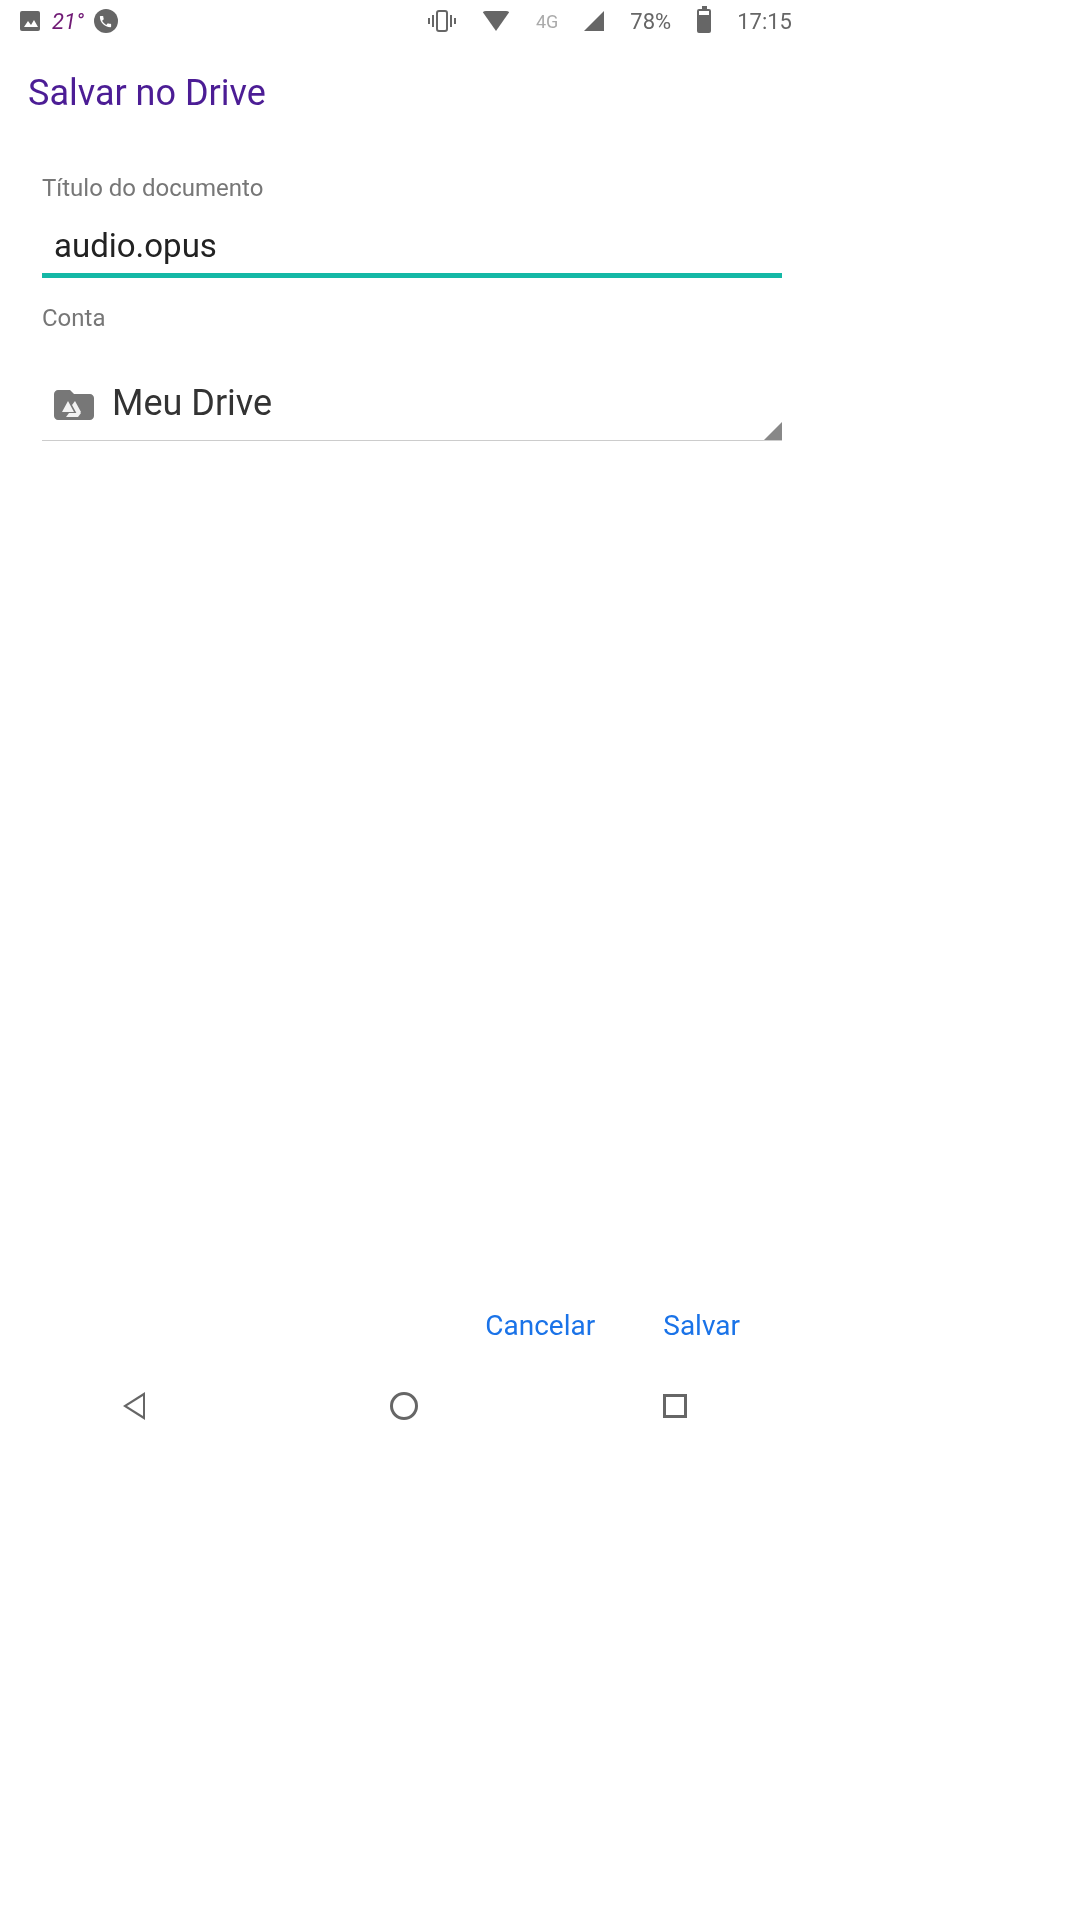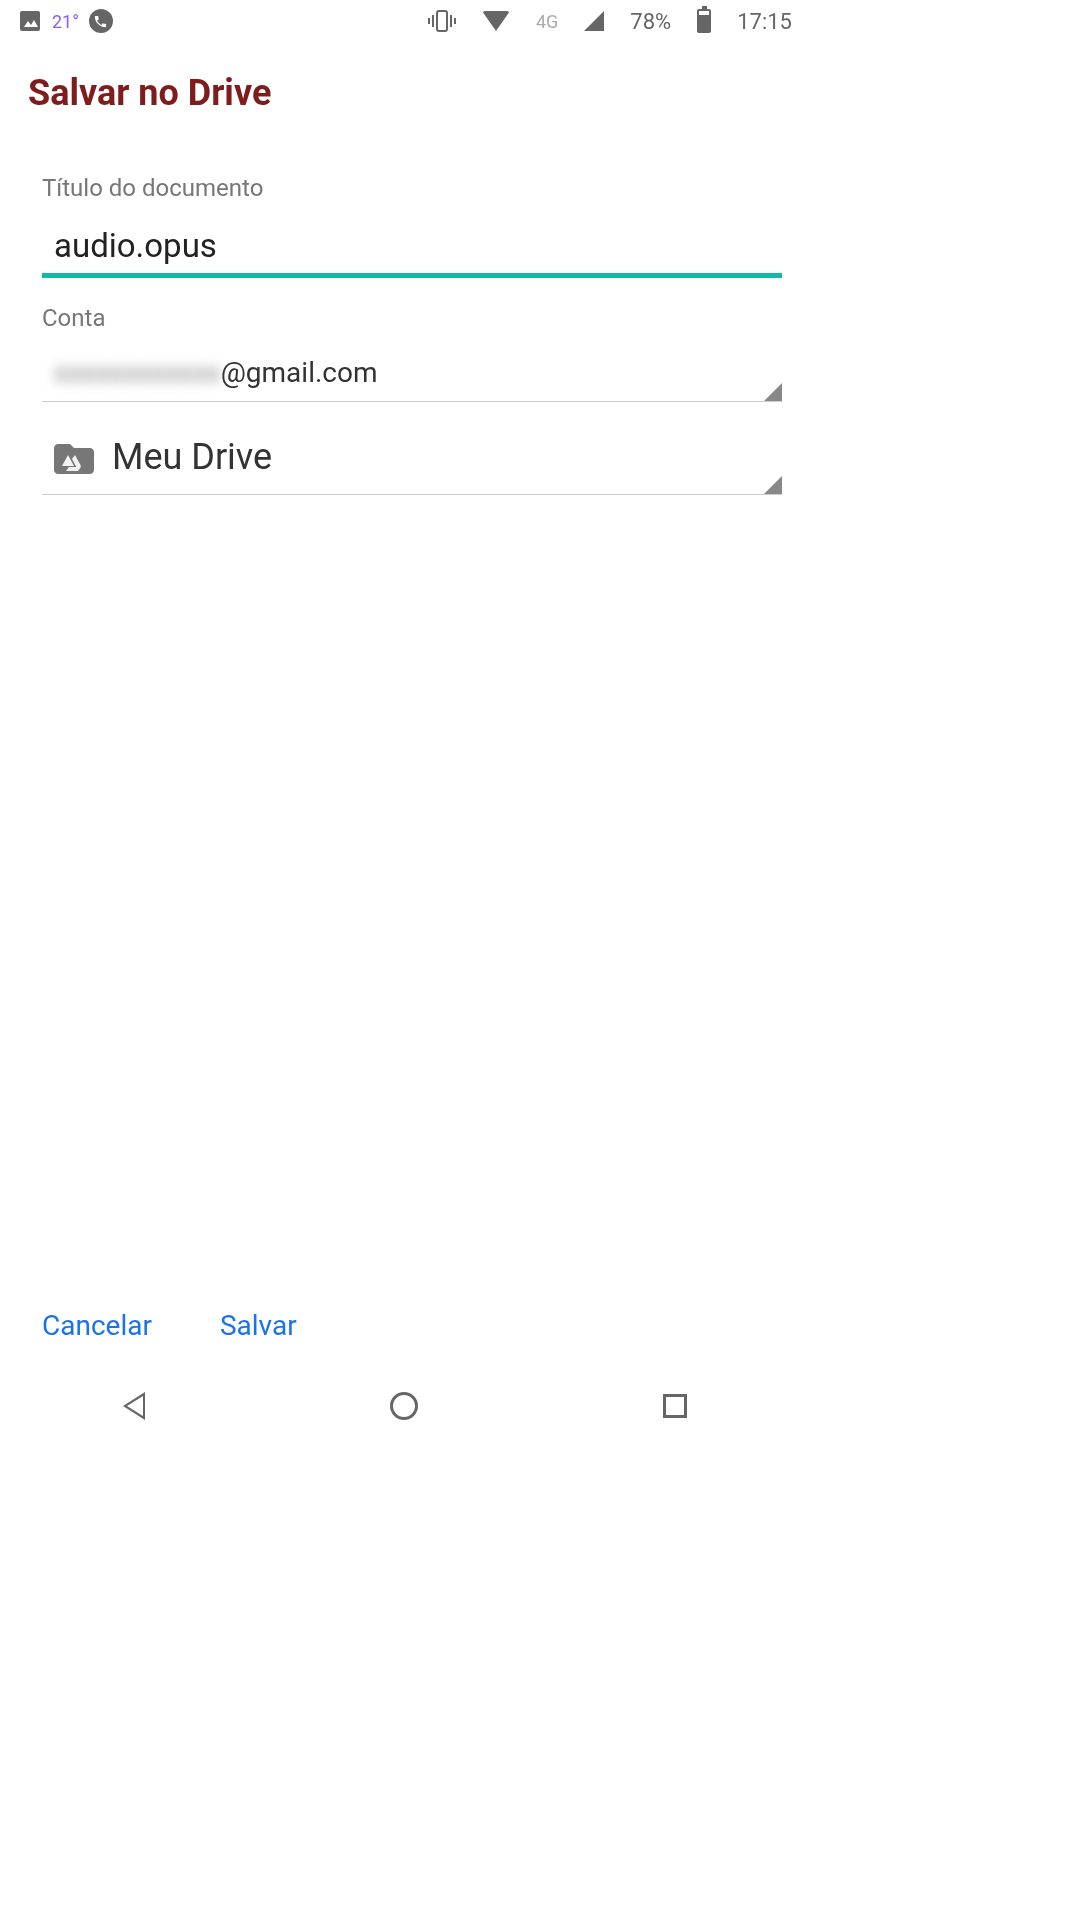--- a/index.html
+++ b/index.html
@@ -41,22 +41,23 @@
     .phone-circle {
       width: 24px;
       height: 24px;
       background: #666;
       border-radius: 50%;
       display: flex;
       align-items: center;
       justify-content: center;
     }
     .temp {
-      font-size: 18px;
-      color: #8b5cf6;
+      font-size: 22px;
+      color: #701a75;
+      font-style: italic;
     }
     .vibrate-icon {
       width: 28px;
       height: 22px;
     }
     .wifi-icon {
       width: 0;
       height: 0;
       border-left: 14px solid transparent;
       border-right: 14px solid transparent;
@@ -98,22 +99,22 @@
       background: #666;
     }
     .content {
       flex: 1;
       display: flex;
       flex-direction: column;
       padding: 30px 28px 0 28px;
     }
     .title {
       font-size: 36px;
-      font-weight: 700;
-      color: #7f1d1d;
+      font-weight: 400;
+      color: #4c1d95;
       margin-bottom: 60px;
     }
     .field-group {
       margin-bottom: 26px;
     }
     .field-label {
       font-size: 24px;
       color: #777;
       margin-bottom: 16px;
       padding-left: 14px;
@@ -168,21 +169,21 @@
     }
     .folder-name {
       font-size: 36px;
       color: #333;
     }
     .spacer {
       flex: 1;
     }
     .button-row {
       display: flex;
-      justify-content: flex-start;
+      justify-content: flex-end;
       gap: 40px;
       padding: 0 28px 28px 0;
     }
     .dialog-button {
       background: none;
       border: none;
       font-size: 28px;
       color: #1a73e8;
       cursor: pointer;
       padding: 10px 14px;
@@ -276,25 +277,20 @@
 <div class="content">
   <h1 class="title">Salvar no Drive</h1>
 
   <div class="field-group">
     <div class="field-label">Título do documento</div>
     <input type="text" class="text-input" value="audio.opus" style="">
   </div>
 
   <div class="field-group">
     <div class="field-label">Conta</div>
-    <div class="account-value">
-      <span class="blurred">xxxxxxxxxxxx</span>
-        <span>@gmail.com</span>
-      <div class="dropdown-triangle"></div>
-    </div>
   </div>
 
   <div class="field-group">
     <div class="folder-value">
       <svg class="folder-icon" viewBox="0 0 40 34" fill="#777">
         <path d="M4 4 h12 l4 4 h16 c2 0 4 2 4 4 v18 c0 2 -2 4 -4 4 H4 c-2 0 -4 -2 -4 -4 V8 c0 -2 2 -4 4 -4 z"></path>
         <path d="M14 15 L20 26 H8 Z M21 15 L27 26 L24 30 L18 19 Z M15 27 H27 L24 31 H12 Z" fill="#fff" opacity="0.9"></path>
       </svg>
       <span class="folder-name">Meu Drive</span>
       <div class="dropdown-triangle"></div>

